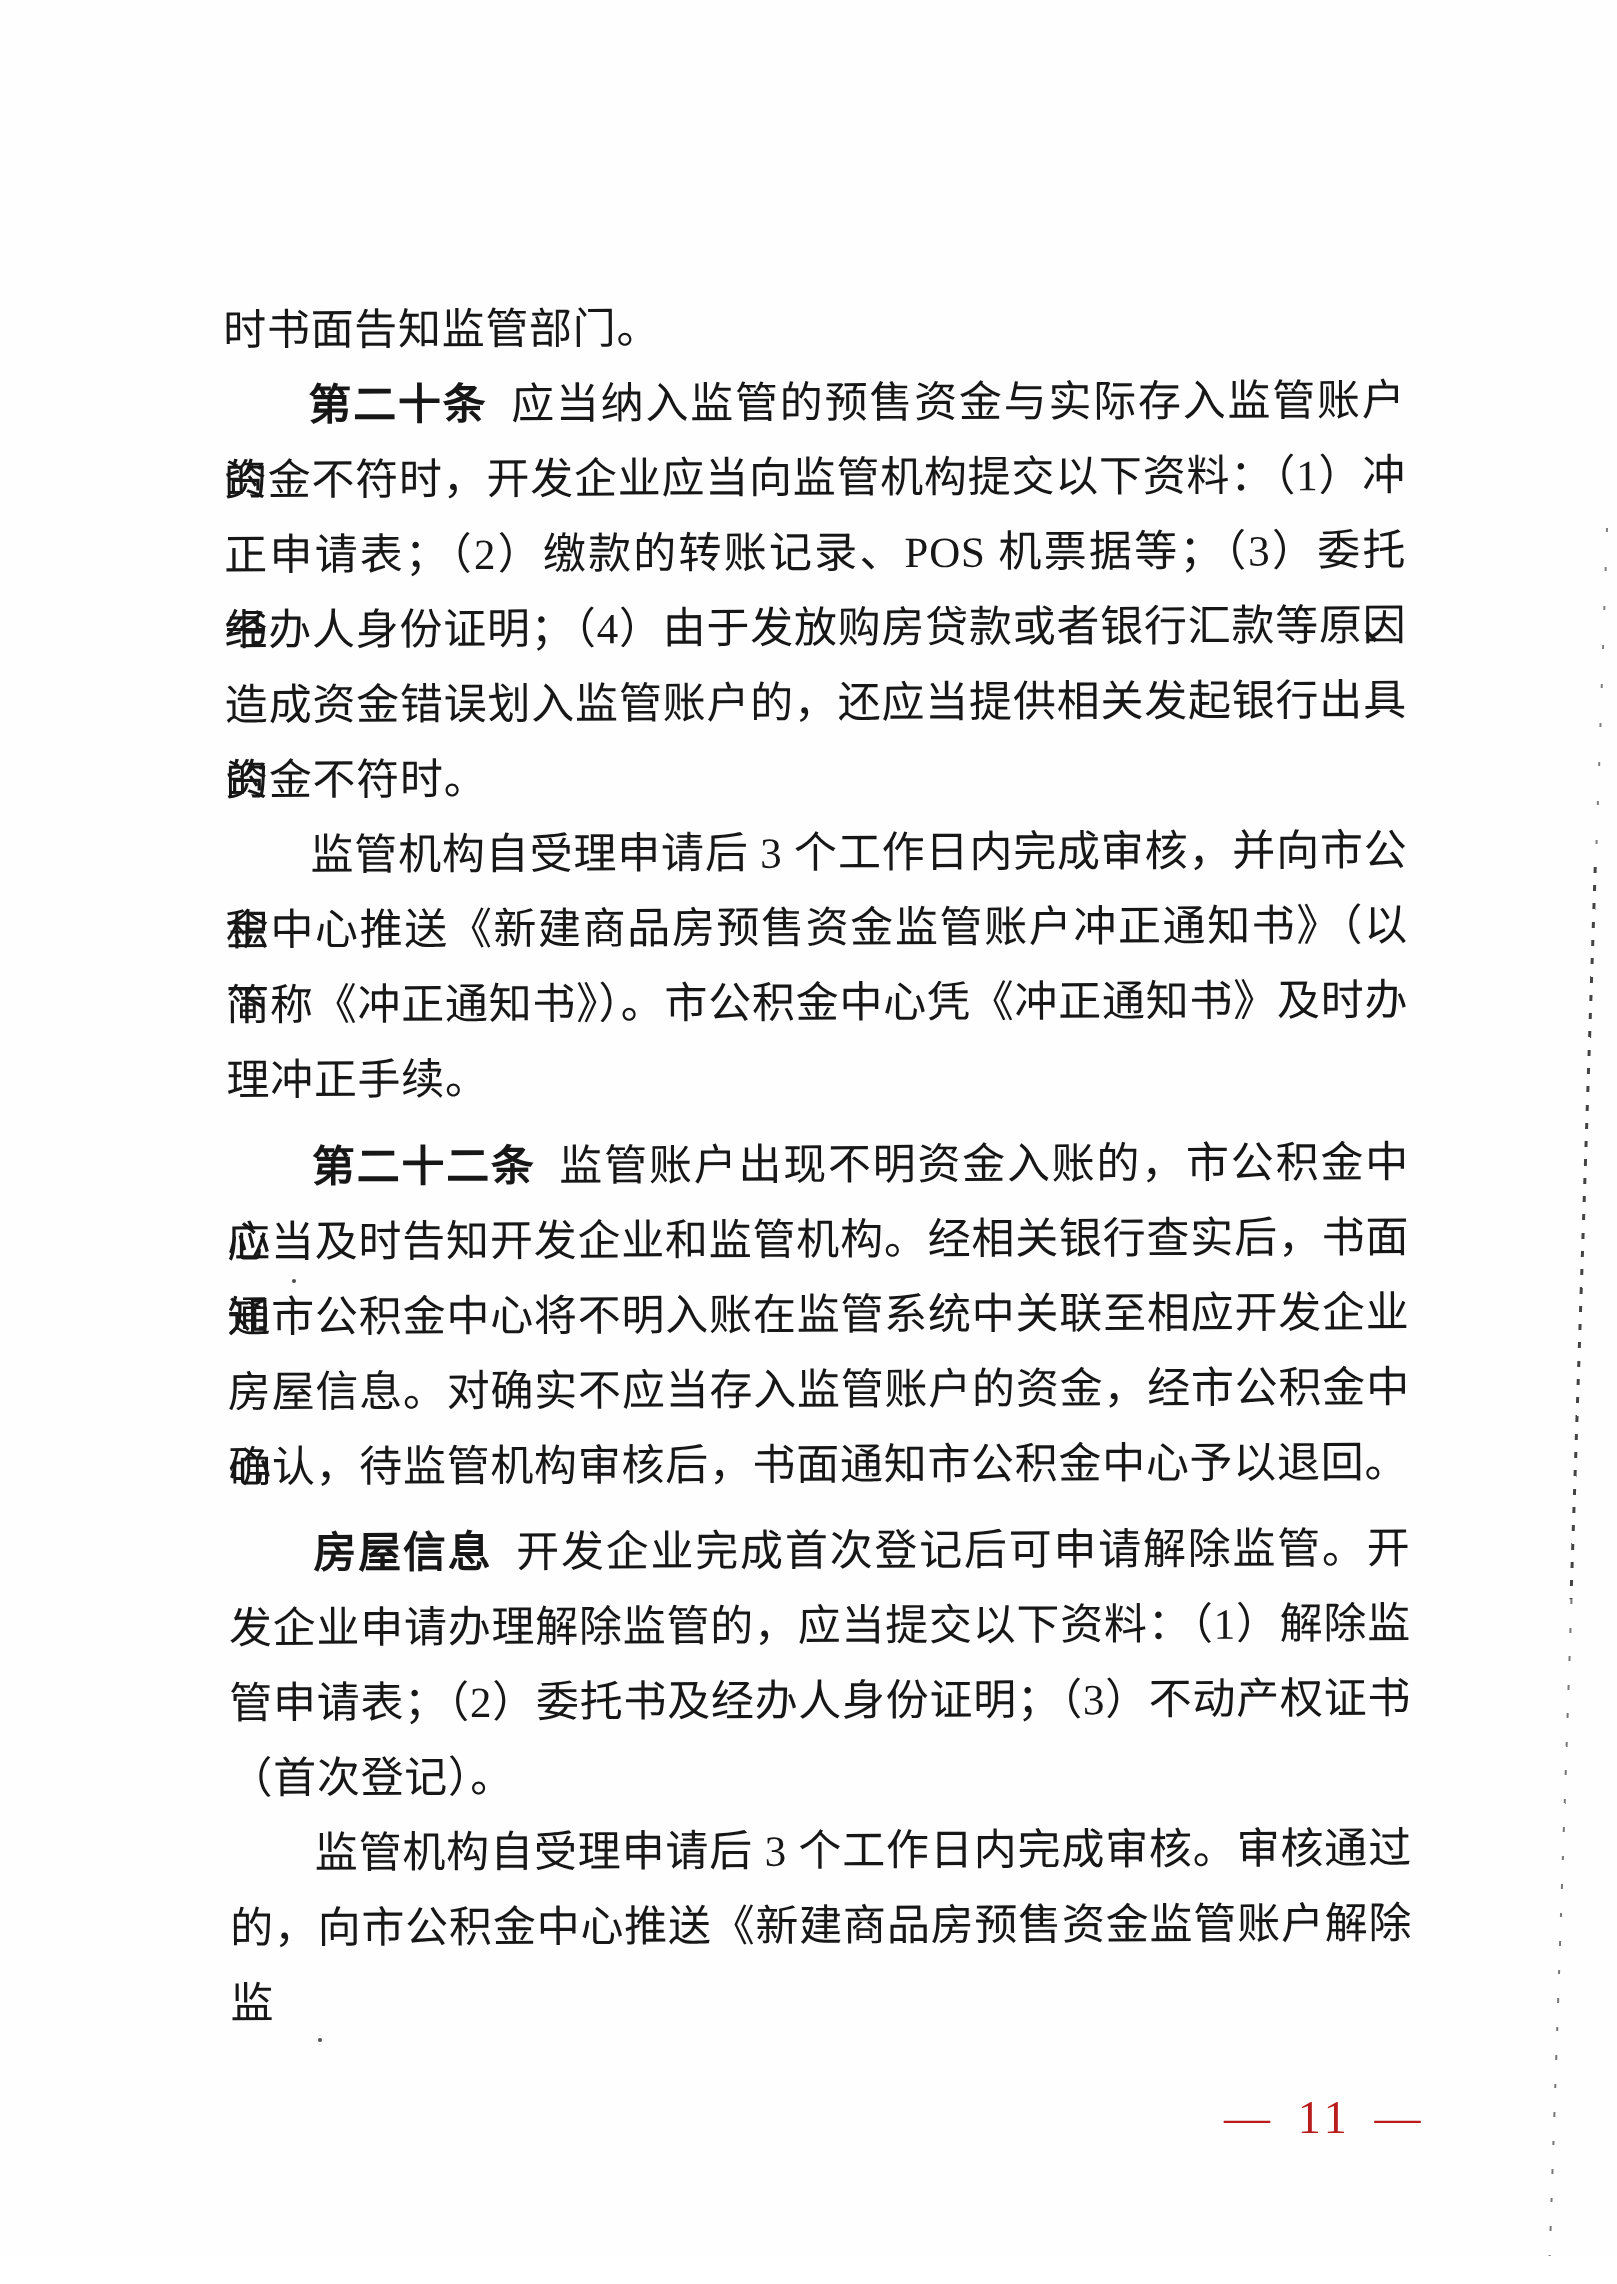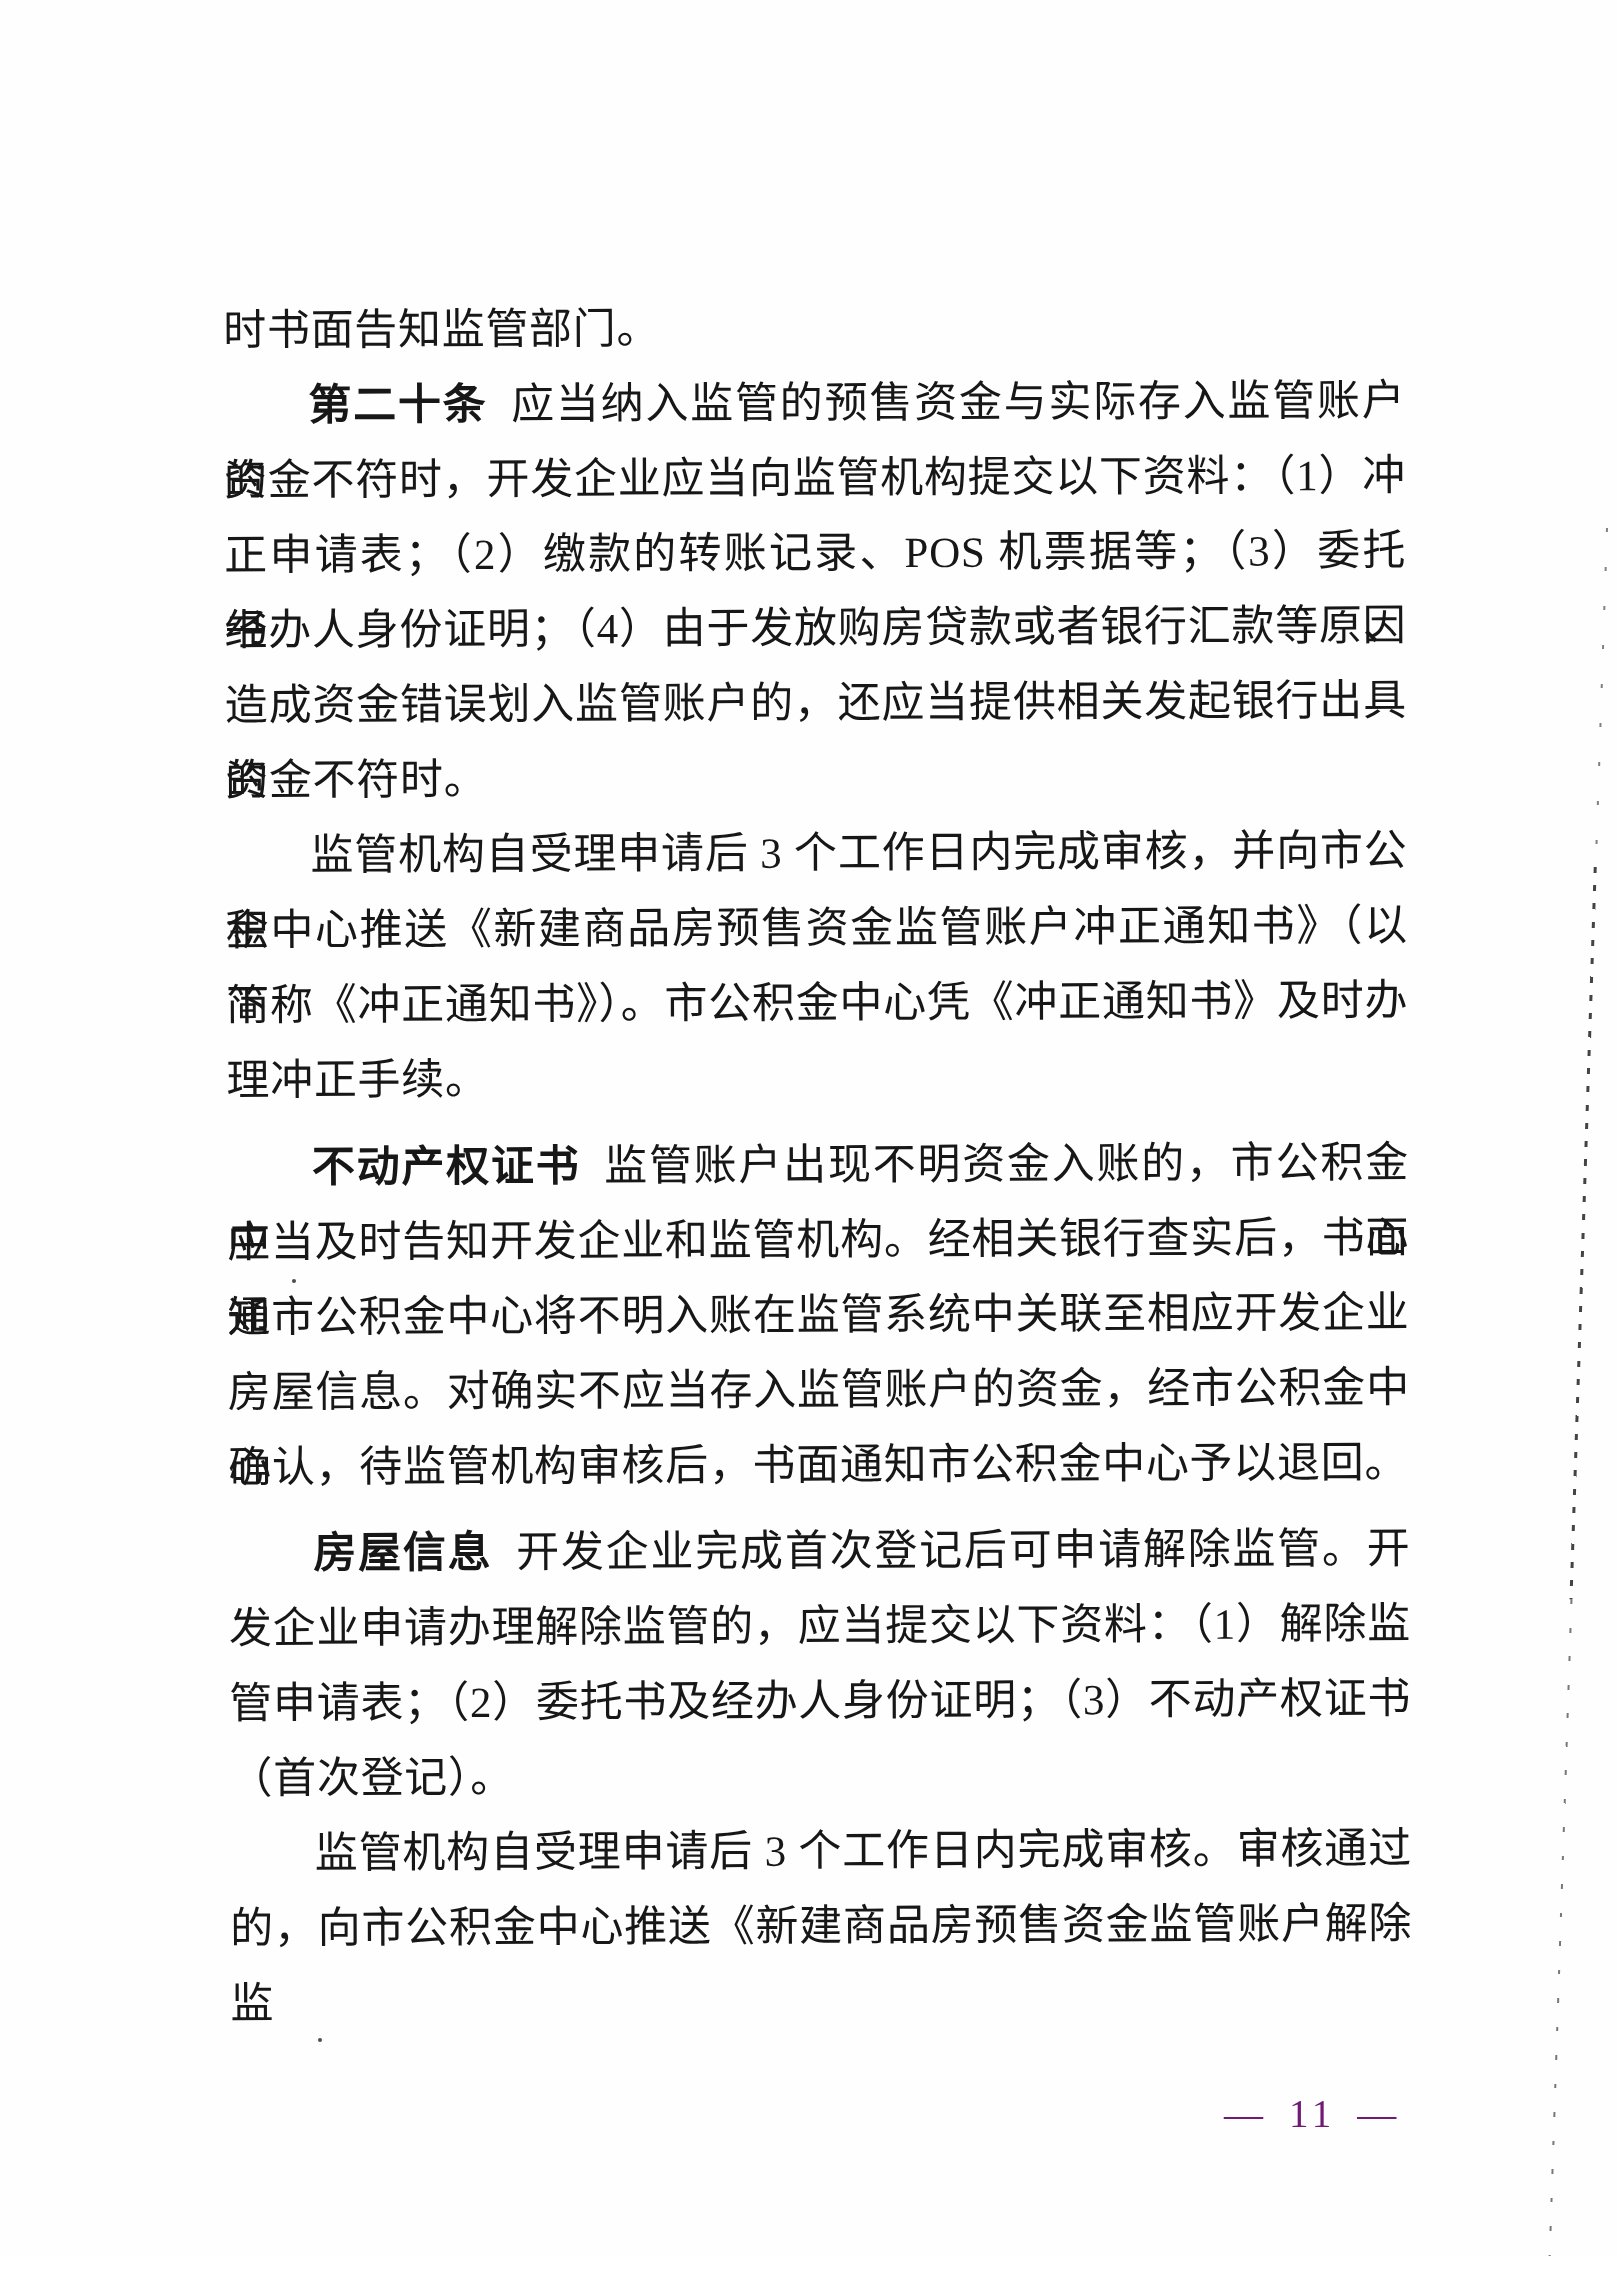--- a/index.html
+++ b/index.html
@@ -33,24 +33,24 @@
     text-align: justify;
     text-align-last: justify;
   }
   .line.ind { text-indent: 85px; }
   .line.gap { margin-top: 11.5px; }
   .head { font-weight: bold; margin-right: 0.55em; margin-top: 42px; }
   .page-number {
     position: absolute;
     left: 1224px;
     top: 2091px;
-    font-size: 39px;
+    font-size: 46px;
     letter-spacing: 4.7px;
     word-spacing: 6.8px;
-    color: #701a75;
+    color: #b91c1c;
     white-space: nowrap;
   }
   
   .scan-noise {
     position: absolute;
     left: 1605px;
     top: 528px;
     width: 4.1px;
     height: 1751px;
     transform: rotate(1.9deg);
@@ -87,21 +87,21 @@
     <div class="line j ind"><span class="head">第二十条</span><span>应当纳入监管的预售资金与实际存入监管账户的</span></div>
     <div class="line j"><span>资金不符时，开发企业应当向监管机构提交以下资料：（1）冲</span></div>
     <div class="line j"><span>正申请表；（2）缴款的转账记录、POS 机票据等；（3）委托书、</span></div>
     <div class="line j"><span>经办人身份证明；（4）由于发放购房贷款或者银行汇款等原因</span></div>
     <div class="line j"><span>造成资金错误划入监管账户的，还应当提供相关发起银行出具的</span></div>
     <div class="line"><span>资金不符时。</span></div>
     <div class="line j ind"><span>监管机构自受理申请后 3 个工作日内完成审核，并向市公积</span></div>
     <div class="line j"><span>金中心推送《新建商品房预售资金监管账户冲正通知书》（以下</span></div>
     <div class="line j"><span>简称《冲正通知书》）。市公积金中心凭《冲正通知书》及时办</span></div>
     <div class="line"><span>理冲正手续。</span></div>
-    <div class="line j ind gap"><span class="head">不动产权证书</span><span>监管账户出现不明资金入账的，市公积金中心</span></div>
+    <div class="line j ind gap"><span class="head">第二十二条</span><span>监管账户出现不明资金入账的，市公积金中心</span></div>
     <div class="line j"><span>应当及时告知开发企业和监管机构。经相关银行查实后，书面通</span></div>
     <div class="line j"><span>知市公积金中心将不明入账在监管系统中关联至相应开发企业</span></div>
     <div class="line j"><span>房屋信息。对确实不应当存入监管账户的资金，经市公积金中心</span></div>
     <div class="line"><span>确认，待监管机构审核后，书面通知市公积金中心予以退回。</span></div>
     <div class="line j ind gap"><span class="head">房屋信息</span><span>开发企业完成首次登记后可申请解除监管。开</span></div>
     <div class="line j"><span>发企业申请办理解除监管的，应当提交以下资料：（1）解除监</span></div>
     <div class="line j"><span>管申请表；（2）委托书及经办人身份证明；（3）不动产权证书</span></div>
     <div class="line"><span>（首次登记）。</span></div>
     <div class="line j ind"><span>监管机构自受理申请后 3 个工作日内完成审核。审核通过</span></div>
     <div class="line j"><span>的，向市公积金中心推送《新建商品房预售资金监管账户解除监</span></div>

